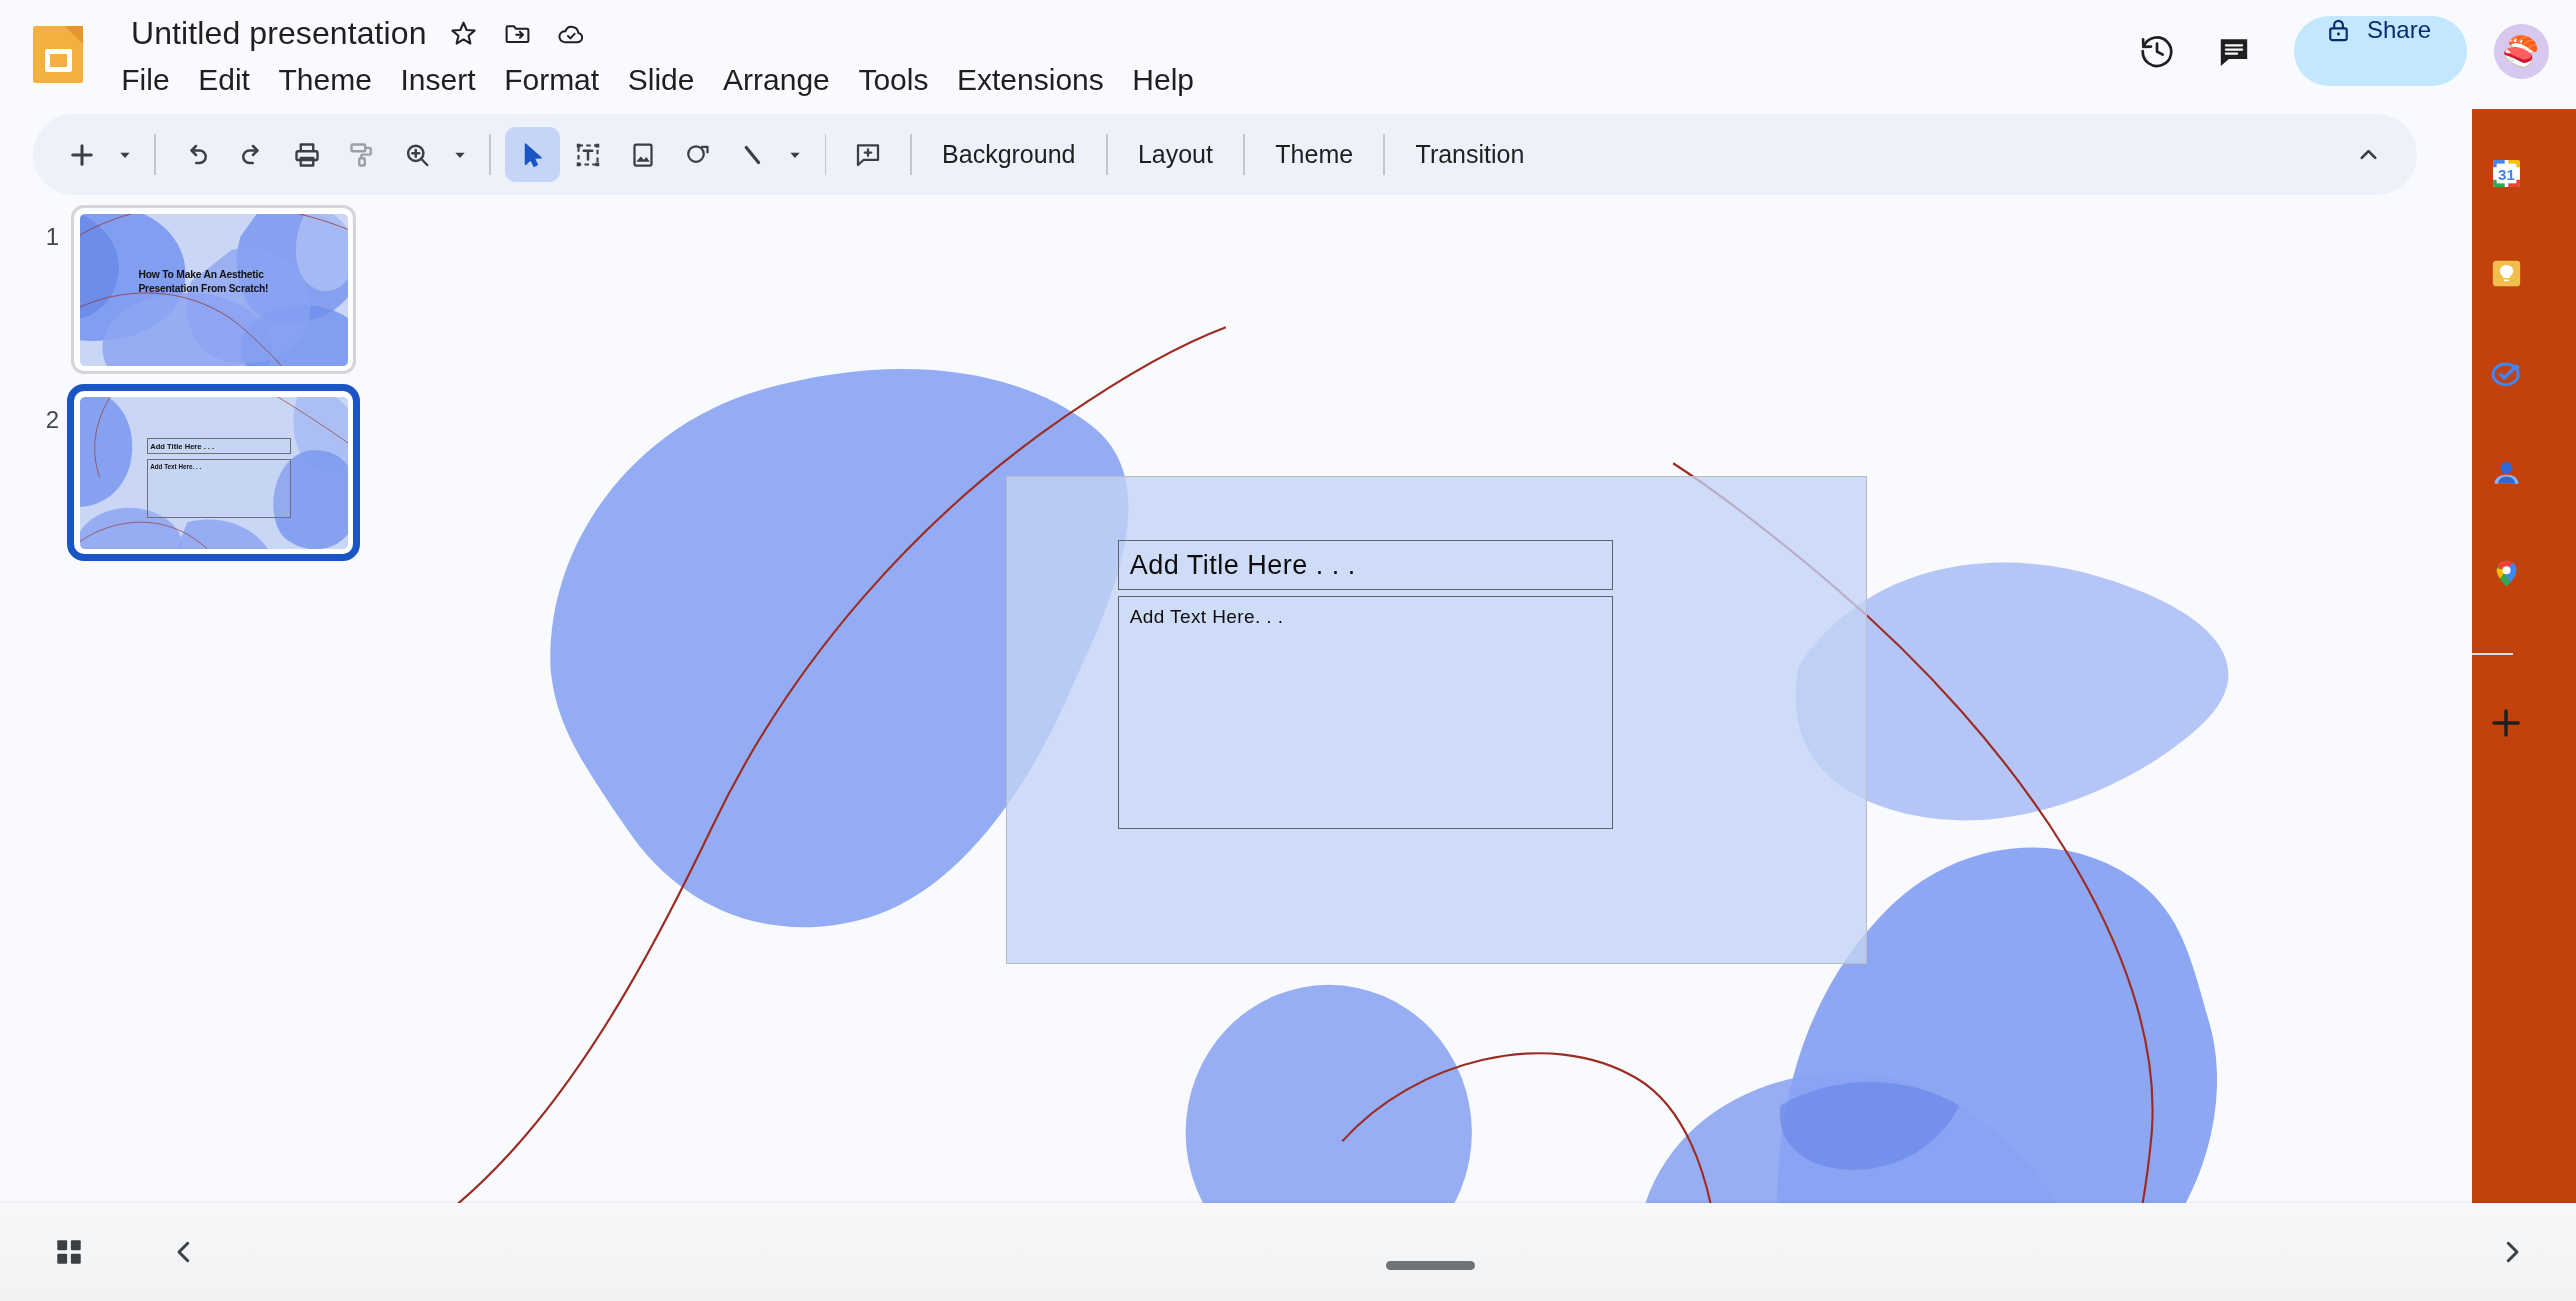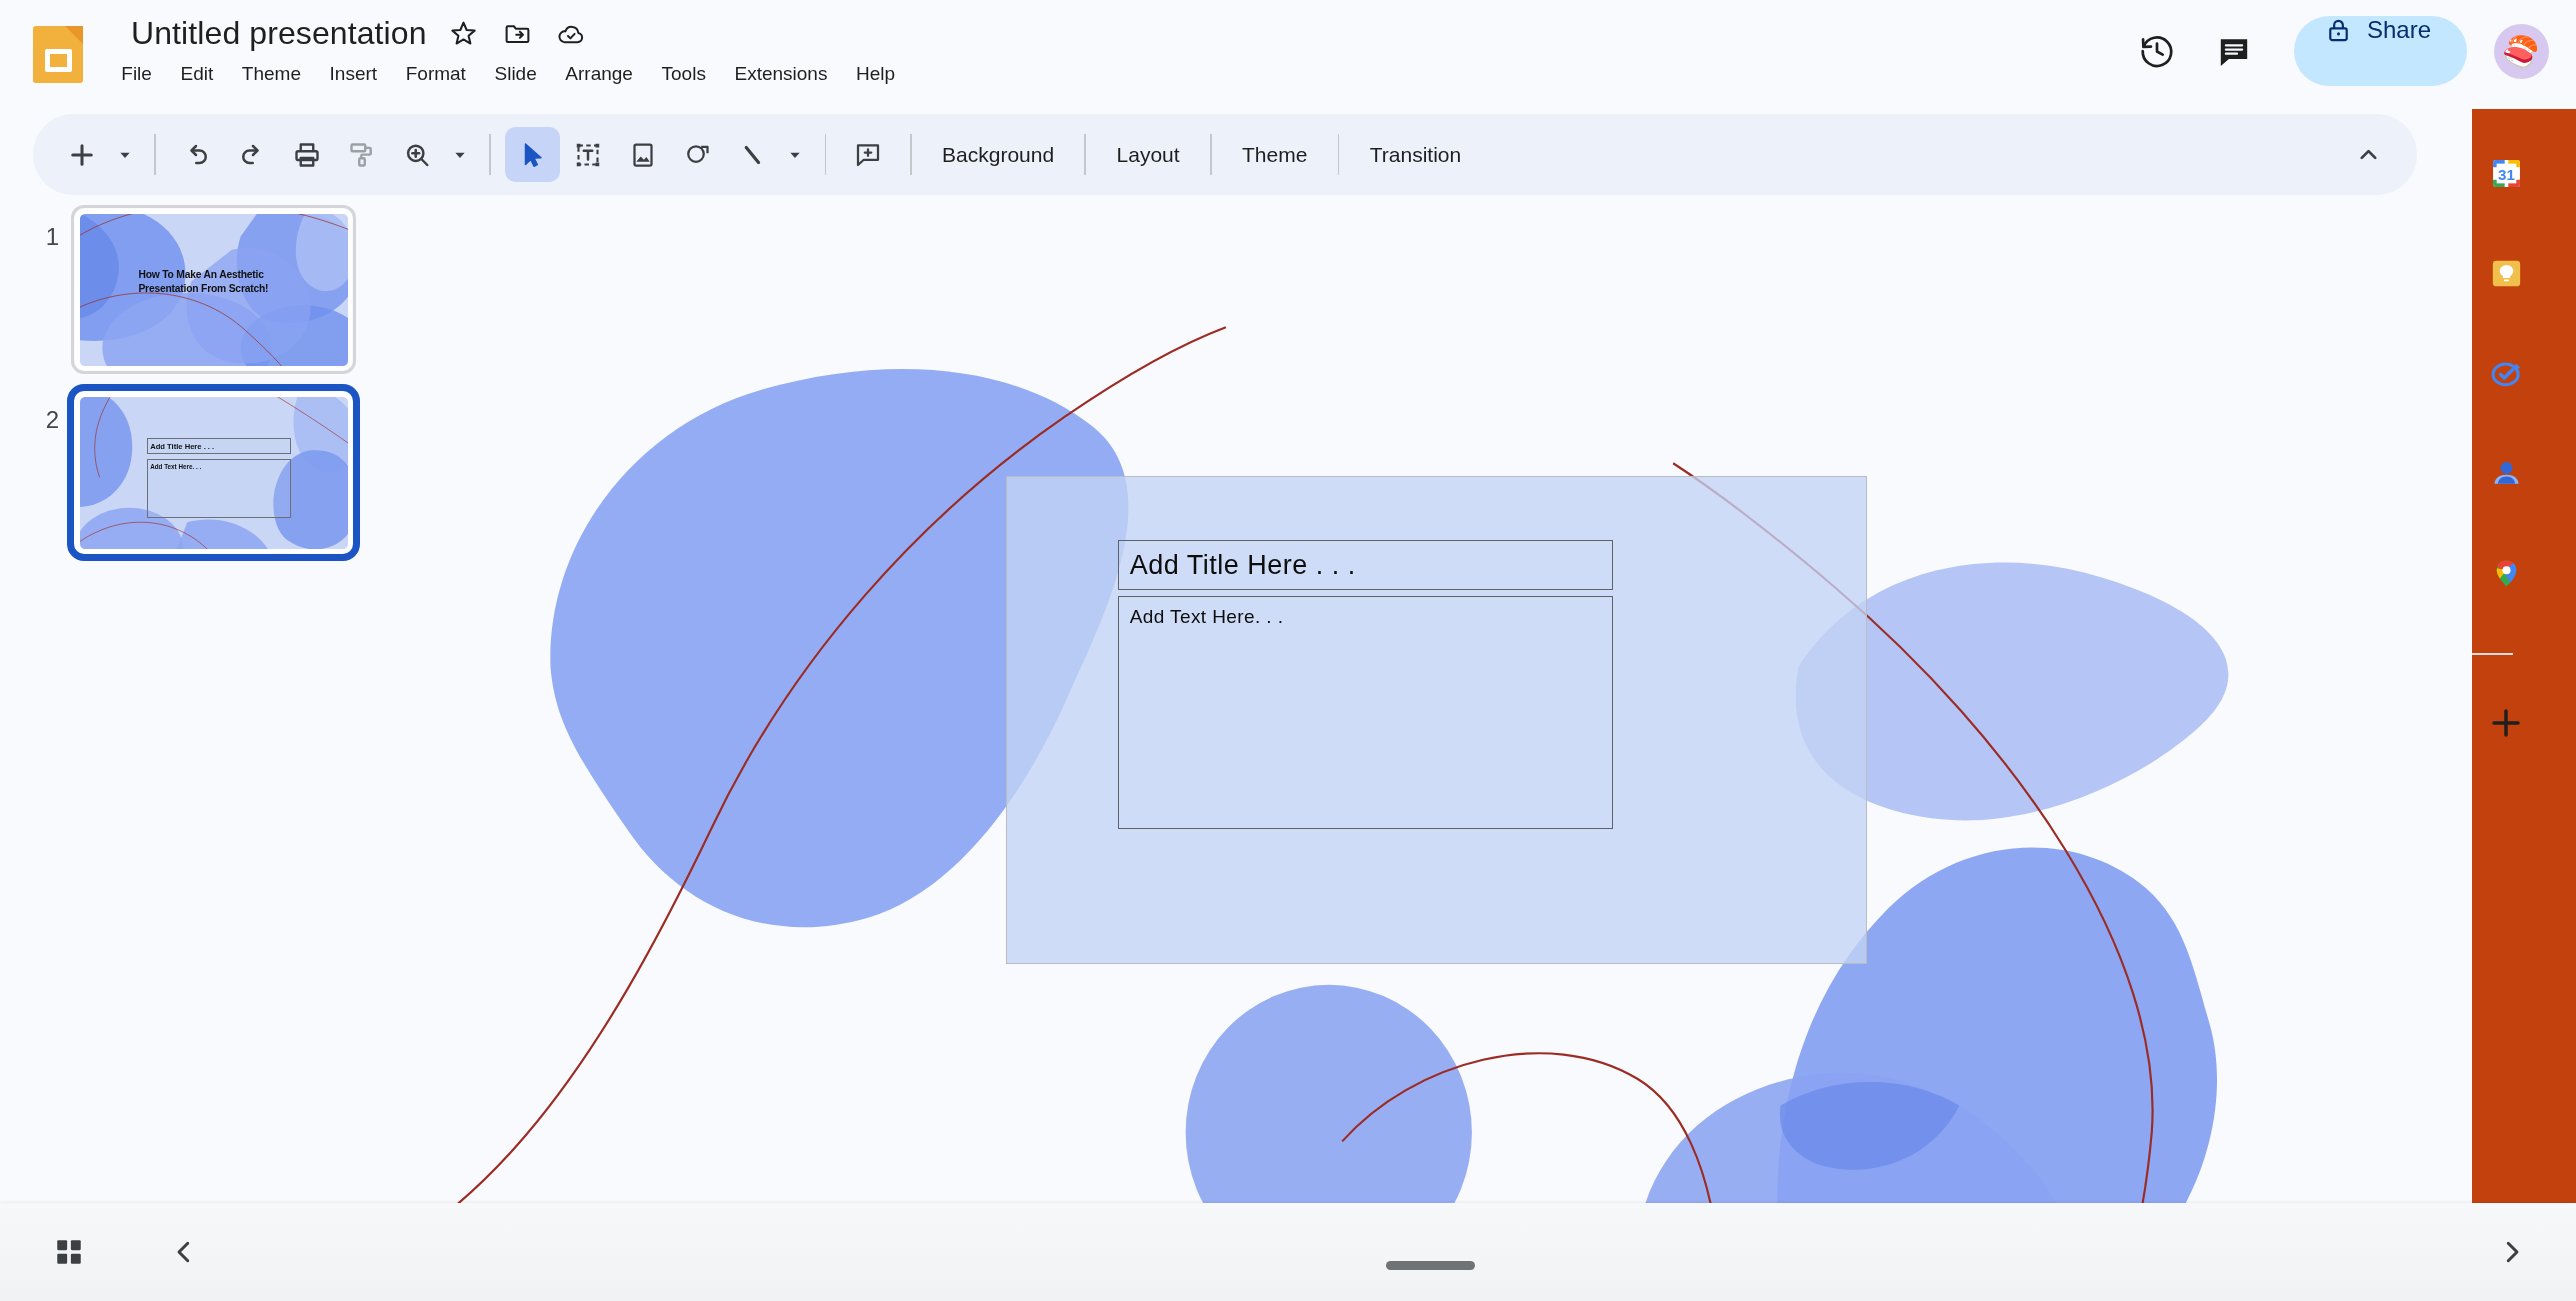--- a/index.html
+++ b/index.html
@@ -21,21 +21,21 @@
                     border-left: 18px solid transparent; border-top: 18px solid #e8952a; }
   .doc-icon .sq { position: absolute; left: 11.6px; top: 23px; width: 27px; height: 23px;
                   border: 5.4px solid #ffffff; border-radius: 1.8px; }
 
   .title-row { position: absolute; left: 106px; top: 15px; display: flex; align-items: center; gap: 19.7px; }
   .doc-title { font-size: 32px; color: #1f1f1f; letter-spacing: 0.1px; white-space: nowrap; margin-left: 25px; }
   .hicon { width: 34px; height: 34px; display: flex; align-items: center; justify-content: center; cursor: pointer; }
   .hicon svg { display: block; }
 
   .menubar { position: absolute; left: 107px; top: 59px; display: flex; gap: 0; }
-  .menu-item { font-size: 19px; color: #1f1f1f; padding: 3.6px 14.3px; border-radius: 5.4px; cursor: pointer; white-space: nowrap; }
+  .menu-item { font-size: 30px; color: #1f1f1f; padding: 3.6px 14.3px; border-radius: 5.4px; cursor: pointer; white-space: nowrap; }
 
   .header-right { position: absolute; right: 27px; top: 12.5px; display: flex; align-items: center; gap: 0px; }
   .rbtn { width: 77px; height: 77px; display: flex; align-items: center; justify-content: center; border-radius: 50%; cursor: pointer; }
   .slideshow-grp { display: flex; align-items: stretch; height: 70px; border: 1.8px solid #747775;
                    border-radius: 36px; overflow: hidden; margin-left: 16px; background: #f9fafd; }
   .slideshow-main { display: flex; align-items: center; padding: 0 30px; font-size: 24px; color: #1f1f1f; cursor: pointer; }
   .slideshow-div { width: 1.8px; background: #747775; }
   .slideshow-arrow { display: flex; align-items: center; justify-content: center; width: 55px; cursor: pointer; }
   .share-btn { display: flex; gap: 14.3px; height: 70px; padding: 0 36px 0 30px;
                background: #c2e7ff; border-radius: 36px; margin-left: 21.5px; cursor: pointer; }
@@ -45,21 +45,21 @@
             overflow: hidden; }
 
   
   .toolbar { position: absolute; left: 33px; top: 114px; width: 2384px; height: 81px;
              background: #edf1fa; border-radius: 40px; display: flex; align-items: center; padding: 0 21.5px; }
   .tbtn { width: 55px; height: 55px; display: flex; align-items: center; justify-content: center;
           border-radius: 50%; cursor: pointer; flex: none; }
   .tbtn.active { background: #c5d4f7; border-radius: 10.7px; }
   .tarrow { width: 30px; height: 55px; display: flex; align-items: center; justify-content: center; cursor: pointer; flex: none; }
   .tdiv { width: 1.8px; height: 41px; background: #c4c7cc; margin: 0 14.3px; flex: none; }
-  .tlabel { font-size: 21px; color: #1f1f1f; padding: 9px 16px; border-radius: 7.2px; cursor: pointer; white-space: nowrap; }
+  .tlabel { font-size: 25px; color: #1f1f1f; padding: 9px 16px; border-radius: 7.2px; cursor: pointer; white-space: nowrap; }
   .collapse { margin-left: auto; width: 55px; height: 55px; display: flex; align-items: center; justify-content: center;
               border-radius: 50%; cursor: pointer; }
 
   
   .filmstrip { position: absolute; left: 0; top: 202px; width: 385px; height: 1002px; background: #f9fafd; overflow: hidden; }
   .thumb-row { position: absolute; display: flex; align-items: flex-start; }
   .thumb-num { width: 43px; text-align: right; font-size: 24px; color: #444746; padding-top: 14.3px; flex: none; }
   .thumb-box { margin-left: 16px; width: 277px; height: 161px; border-radius: 9px; position: relative; cursor: pointer; }
   .thumb-box.sel { outline: 7.2px solid #1b55c4; outline-offset: 1.8px; background: #fff; }
   .thumb-box.unsel { outline: 3.6px solid #d3d5d9; outline-offset: 1.8px; background: #fff; }

